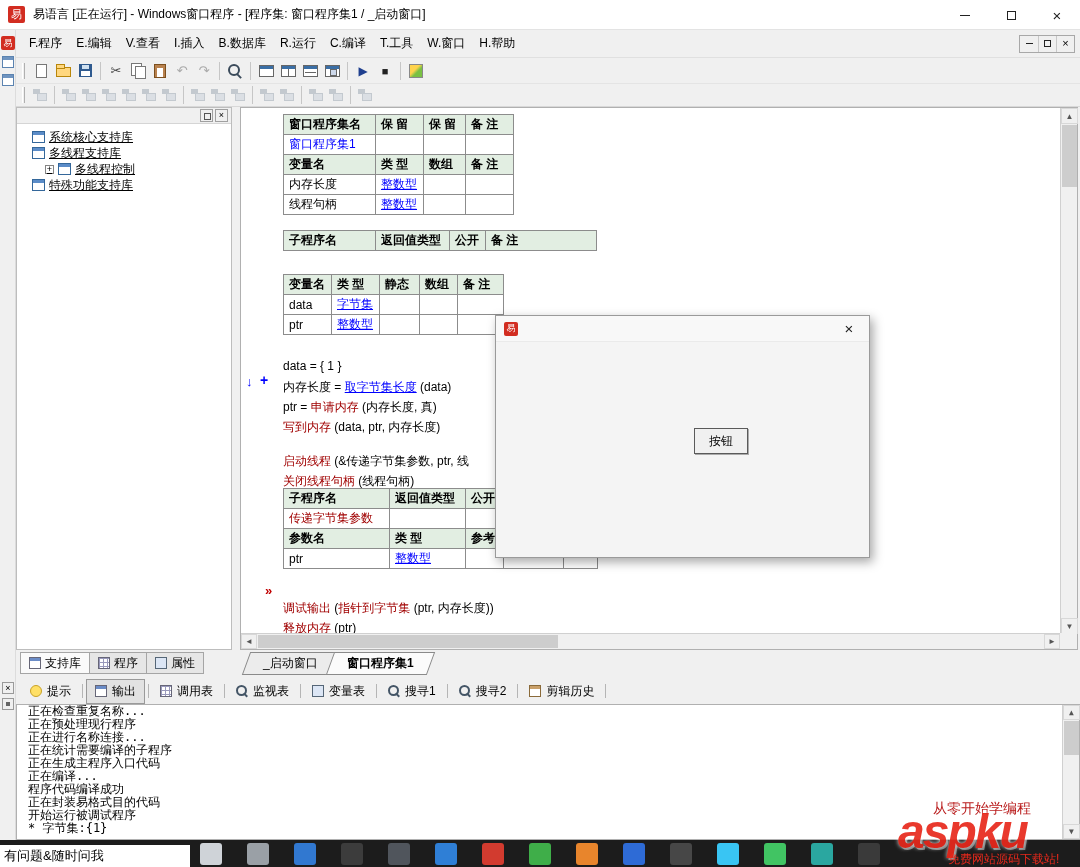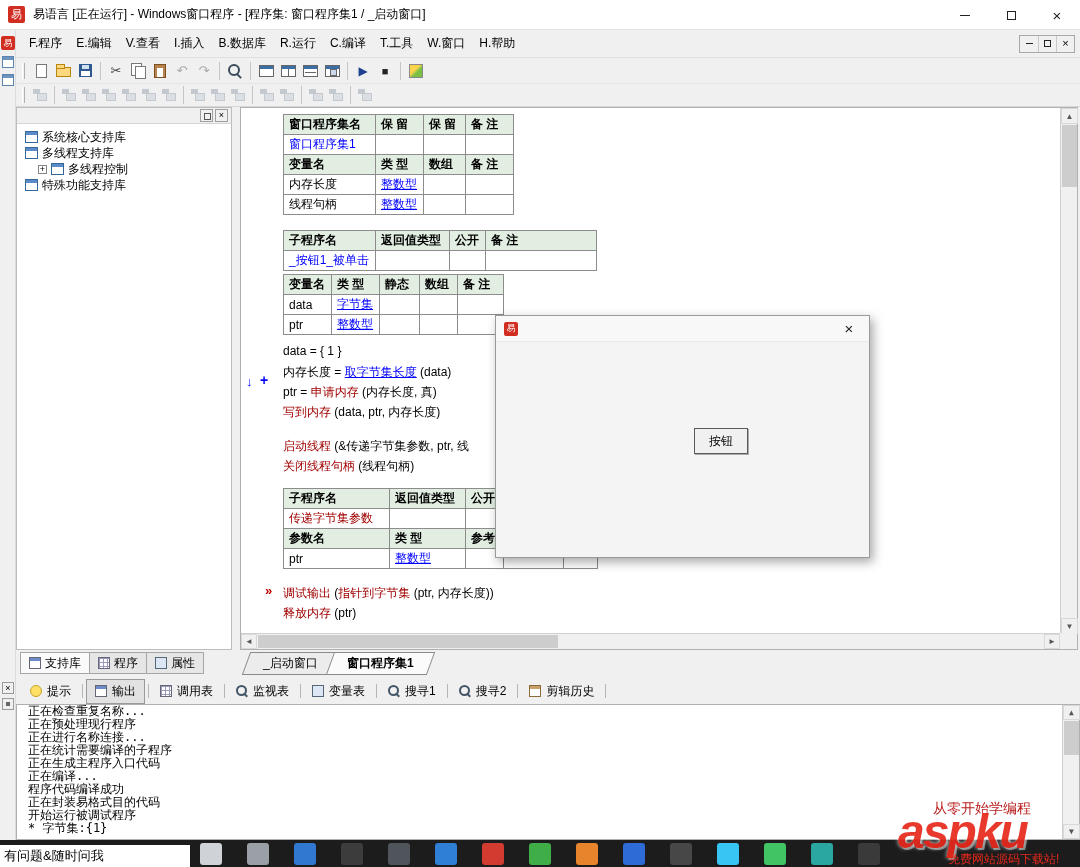--- a/index.html
+++ b/index.html
@@ -78,21 +78,21 @@
   .t2i::after { content:""; position:absolute; right:3px; bottom:3px; width:8px; height:6px; background:#c2ccd6; border:1px solid #8d9aa8; }
 
   
   .left-panel { position:absolute; left:16px; top:107px; width:216px; height:543px; background:#fff;
                 border:1px solid #bdbdbd; }
   .lp-header { height:16px; background:#f0f0f0; border-bottom:1px solid #d5d5d5; position:relative; }
   .lp-btn { position:absolute; top:1px; width:13px; height:13px; border:1px solid #a0a0a0; background:#f0f0f0;
             font-size:9px; line-height:11px; text-align:center; }
   .lp-pin { right:18px; } .lp-close { right:3px; }
   .lp-pin::after { content:""; position:absolute; left:3px; top:3px; width:5px; height:5px; border:1px solid #555; }
-  .tree { padding:5px 8px; }
+  .tree { padding:5px 15px;text-decoration:underline; }
   .tree-item { display:flex; align-items:center; gap:4px; height:16px; white-space:nowrap; }
   .tree-item.indent { padding-left:13px; }
   .lib-icon { width:13px; height:12px; background:#fff; border:1px solid #34679a; box-shadow:inset 0 3px 0 #5b8cc8; flex:0 0 auto; }
   .expander { width:9px; height:9px; border:1px solid #848484; background:#fff; font-size:9px; line-height:7px;
               text-align:center; flex:0 0 auto; }
 
   
   .left-tabs { position:absolute; left:16px; top:650px; width:216px; height:28px; display:flex; align-items:flex-start;
                padding:2px 0 0 4px; gap:0; background:#f0f0f0; }
   .left-tab { display:flex; align-items:center; gap:4px; padding:3px 8px; height:22px; border:1px solid #a5a5a5;
@@ -106,21 +106,21 @@
 
   
   .editor { position:absolute; left:240px; top:107px; width:838px; height:543px; background:#fff; border:1px solid #b0b0b0; }
   .editor-canvas { position:absolute; left:0; top:0; width:819px; height:526px; overflow:hidden; background:#fff; }
   .ecode { position:absolute; border-collapse:collapse; background:#fff; font-size:12px; }
   .ecode td { border:1px solid #8c8c8c; height:20px; padding:1px 5px; white-space:nowrap; overflow:hidden; }
   .ecode tr.hdr td { background:#e2eee2; font-weight:bold; }
   .c-blue { color:#0000ff; }
   .c-link { color:#0000ff; text-decoration:underline; }
   .c-red { color:#a00000; }
-  .code-line { position:absolute; white-space:pre; font-size:12px; }
+  .code-line { position:absolute; white-space:pre; font-size:12px;margin-top:15px; }
   .m-down { position:absolute; left:5px; top:266px; color:#0000ff; font-weight:bold; font-size:13px; }
   .m-plus { position:absolute; left:19px; top:264px; color:#0000ff; font-weight:bold; font-size:14px; }
   .m-exec { position:absolute; left:24px; top:475px; color:#c00000; font-weight:bold; font-size:13px; }
 
   .vscroll { position:absolute; right:0; top:0; width:17px; height:526px; background:#f0f0f0; border-left:1px solid #d0d0d0; }
   .hscroll { position:absolute; left:0; bottom:0; width:819px; height:16px; background:#f0f0f0; border-top:1px solid #d0d0d0; }
   .sb-arrow { position:absolute; display:flex; align-items:center; justify-content:center; color:#555; font-size:8px;
               background:#f0f0f0; border:1px solid #d8d8d8; }
   .vscroll .up { left:0; top:0; width:17px; height:16px; }
   .vscroll .dn { left:0; bottom:0; width:17px; height:16px; }
@@ -397,26 +397,20 @@
         </table>
 
       <table class="ecode" style="left:42px; top:122px;">
         <tbody>
             <tr class="hdr">
           <td style="width:92px">子程序名</td>
           <td style="width:74px">返回值类型</td>
           <td style="width:36px">公开</td>
           <td style="width:111px">备 注</td>
         </tr>
-        <tr>
-          <td class="c-blue">_按钮1_被单击</td>
-          <td></td>
-          <td></td>
-          <td></td>
-        </tr>
       </tbody>
         </table>
 
       <table class="ecode" style="left:42px; top:166px;">
         <tbody>
             <tr class="hdr">
           <td style="width:48px">变量名</td>
           <td style="width:48px">类 型</td>
           <td style="width:40px">静态</td>
           <td style="width:38px">数组</td>

